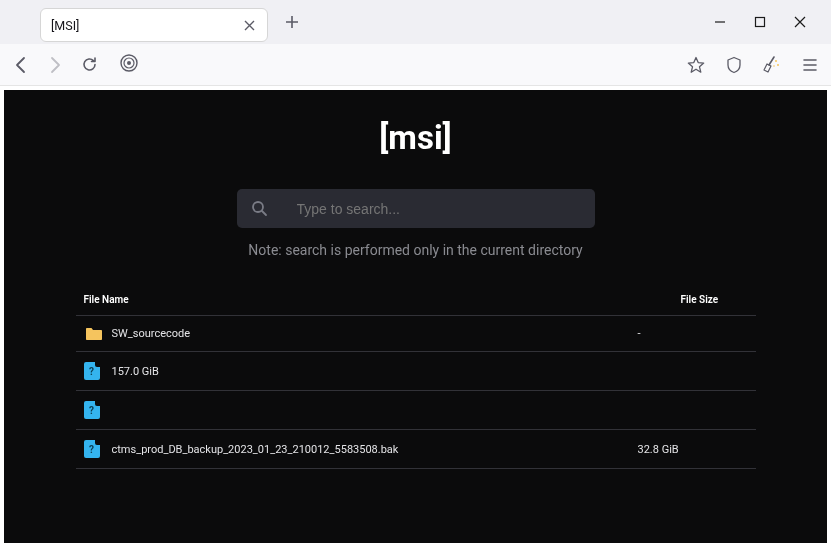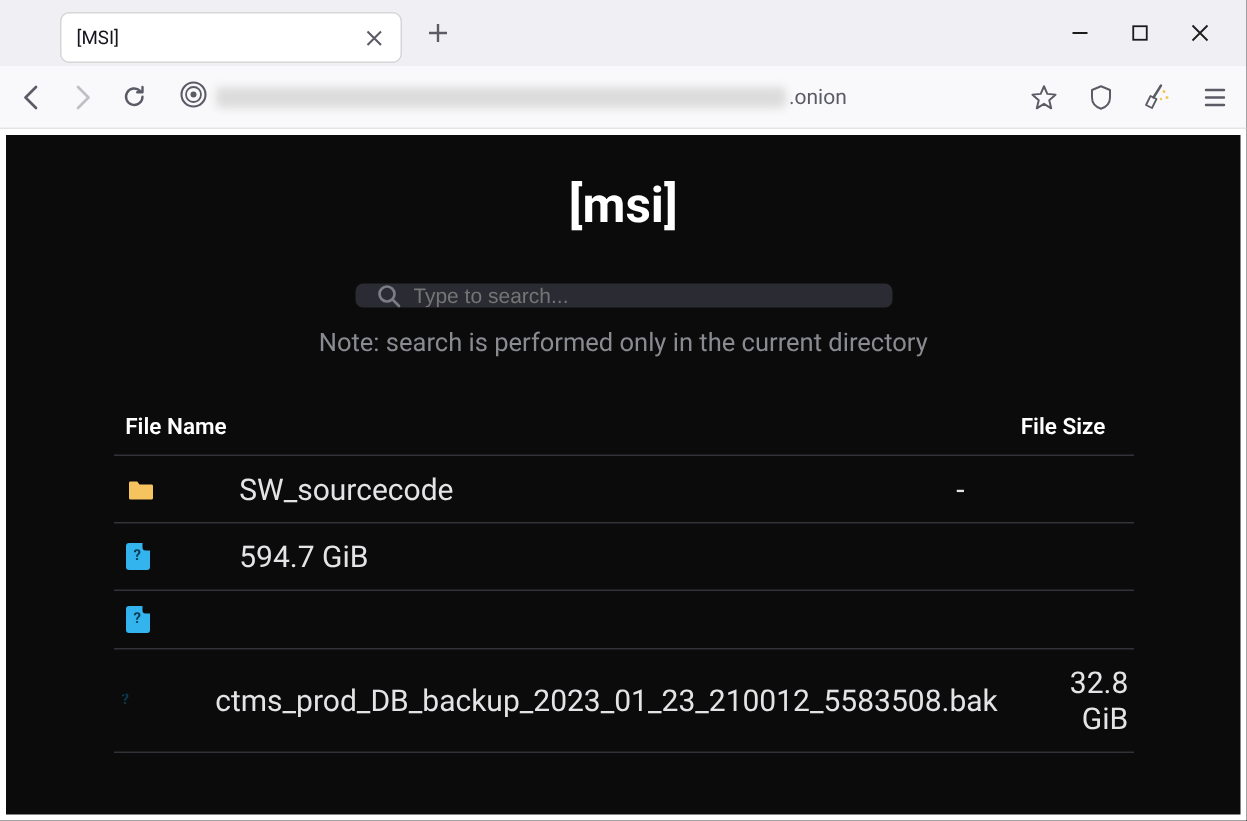--- a/index.html
+++ b/index.html
@@ -104,66 +104,65 @@
       padding-top: 28px;
     }
     .page-title {
       font-size: 33px;
       font-weight: 700;
       color: #fff;
       margin-bottom: 32px;
     }
     .searchbox {
       width: 358px;
-      height: 16px;
+      height: 39px;
       background: #2a2b33;
       border-radius: 5px;
       display: flex;
       align-items: center;
       padding: 0 14px;
-      gap: 8px;
+      gap: 29px;
     }
     .searchbox svg { flex-shrink: 0; }
     .searchbox-input {
       color: #7a7c86;
       font-size: 14px;
       background: transparent;
       border: none;
       outline: none;
       width: 100%;
     }
     .search-note {
       margin-top: 14px;
-      font-size: 17px;
+      font-size: 14px;
       color: #8a8b91;
     }
     .filetable {
       margin-top: 36px;
       width: 680px;
     }
     .ft-header {
       display: flex;
       padding: 0 8px 10px 8px;
       color: #fff;
       font-weight: 600;
-      font-size: 15px;
+      font-size: 10px;
     }
     .ft-col-name { flex: 1; }
     .ft-col-size { width: 110px; padding-left: 43px; }
     .ft-row {
       display: flex;
       align-items: center;
       padding: 10px 8px;
       border-top: 1px solid #323238;
-      font-size: 20px;
+      font-size: 11px;
       color: #e4e4e7;
       cursor: pointer;
-      gap: 48px;
-    }
-    .ft-row:last-child { border-bottom: 1px solid #323238; text-align: right; }
+    }
+    .ft-row:last-child { border-bottom: 1px solid #323238; }
     .ft-icon { width: 20px; margin-right: 8px; display: flex; align-items: center; justify-content: center;}
     .ft-icon.folder svg { fill: #f5c45e; }
     .ft-icon.file {
       width: 16px; height: 18px;
       background: #34b4ef;
       border-radius: 2px;
       position: relative;
       margin-right: 12px;
     }
     .ft-icon.file::before {
@@ -239,23 +238,20 @@
         <path d="M14 8.5 A5.5 5.5 0 1 1 12.4 4.6 M14 2 V5.5 H10.5" stroke="#5b5b66" stroke-width="1.6" fill="none" stroke-linecap="round" stroke-linejoin="round"></path>
       </svg>
   </span>
   <div class="urlbar">
     <span>
       <svg width="18" height="18" viewBox="0 0 18 18">
           <circle cx="9" cy="9" r="8" stroke="#5b5b66" stroke-width="1.4" fill="none"></circle>
           <circle cx="9" cy="9" r="5" stroke="#5b5b66" stroke-width="1.2" fill="none"></circle>
           <circle cx="9" cy="9" r="2" fill="#5b5b66"></circle>
         </svg>
-    </span>
-    <span class="urltext">
-      <span class="blur"></span><span>.onion</span>
     </span>
   </div>
   <div class="url-actions">
     <span class="nav-icon">
       <svg width="18" height="18" viewBox="0 0 18 18">
           <path d="M9 1.5 L11.2 6.6 L16.7 7.1 L12.5 10.8 L13.8 16.2 L9 13.2 L4.2 16.2 L5.5 10.8 L1.3 7.1 L6.8 6.6 Z" stroke="#5b5b66" stroke-width="1.3" fill="none" stroke-linejoin="round"></path>
         </svg>
     </span>
     <span class="nav-icon">
       <svg width="18" height="18" viewBox="0 0 18 18">
@@ -302,21 +298,21 @@
             <span class="ft-icon folder">
               <svg width="18" height="15" viewBox="0 0 18 15">
                 <path d="M1 3 V13 C1 13.6 1.4 14 2 14 H16 C16.6 14 17 13.6 17 13 V5 C17 4.4 16.6 4 16 4 H8 L6.5 2 H2 C1.4 2 1 2.4 1 3 Z" fill="#f5c45e"></path>
               </svg>
             </span>
             <div class="ft-fname">SW_sourcecode</div>
             <div class="ft-fsize">-</div>
           </div>
           <div class="ft-row">
             <span class="ft-icon file"></span>
-            <div class="ft-fsize">594.7 GiB</div>
+            <div class="ft-fsize">157.0 GiB</div>
           </div>
           <div class="ft-row">
             <span class="ft-icon file"></span>
           </div>
           <div class="ft-row">
             <span class="ft-icon file"></span>
             <div class="ft-fname">ctms_prod_DB_backup_2023_01_23_210012_5583508.bak</div>
             <div class="ft-fsize">32.8 GiB</div>
           </div>
         </div>

